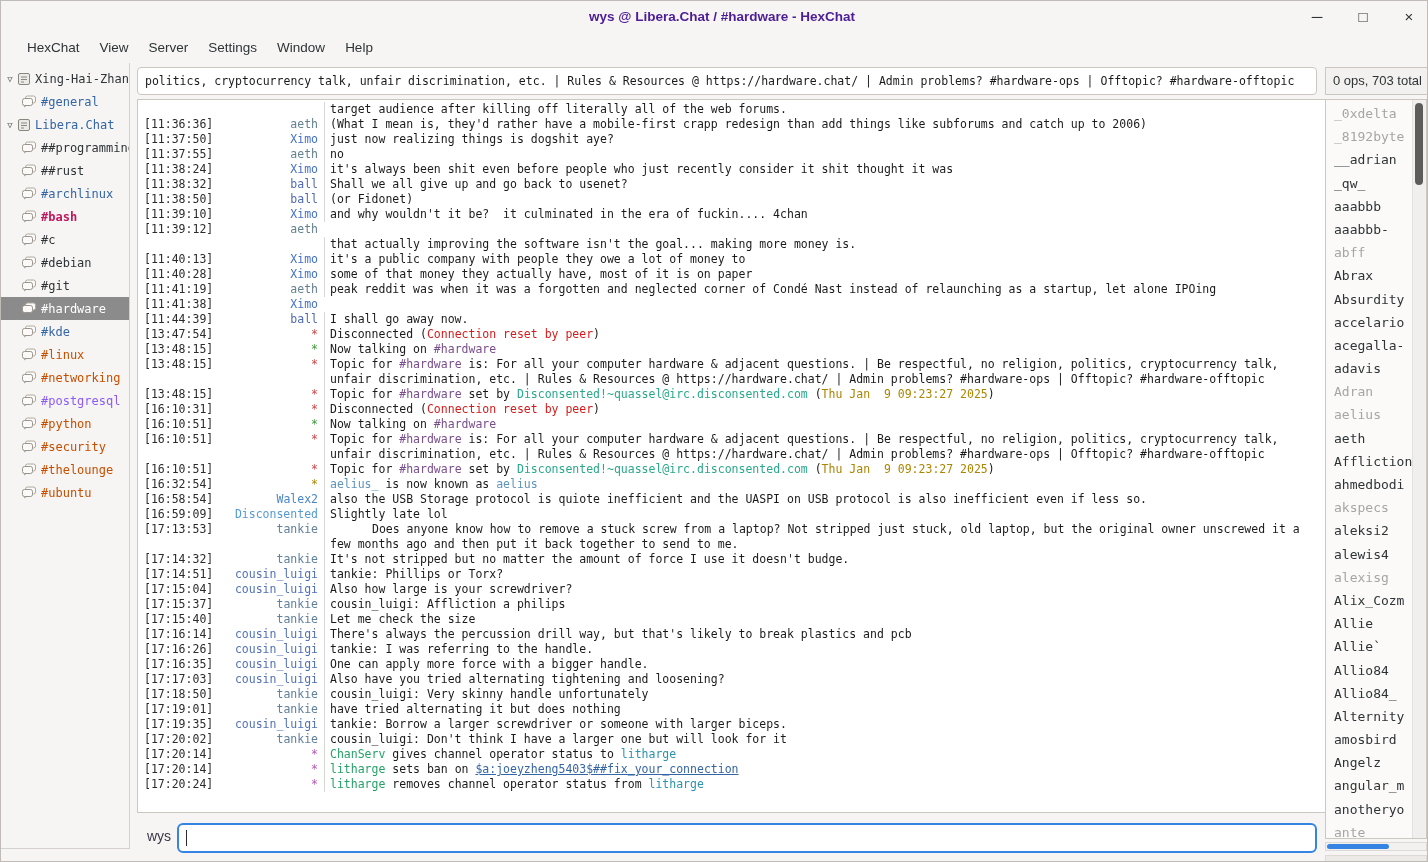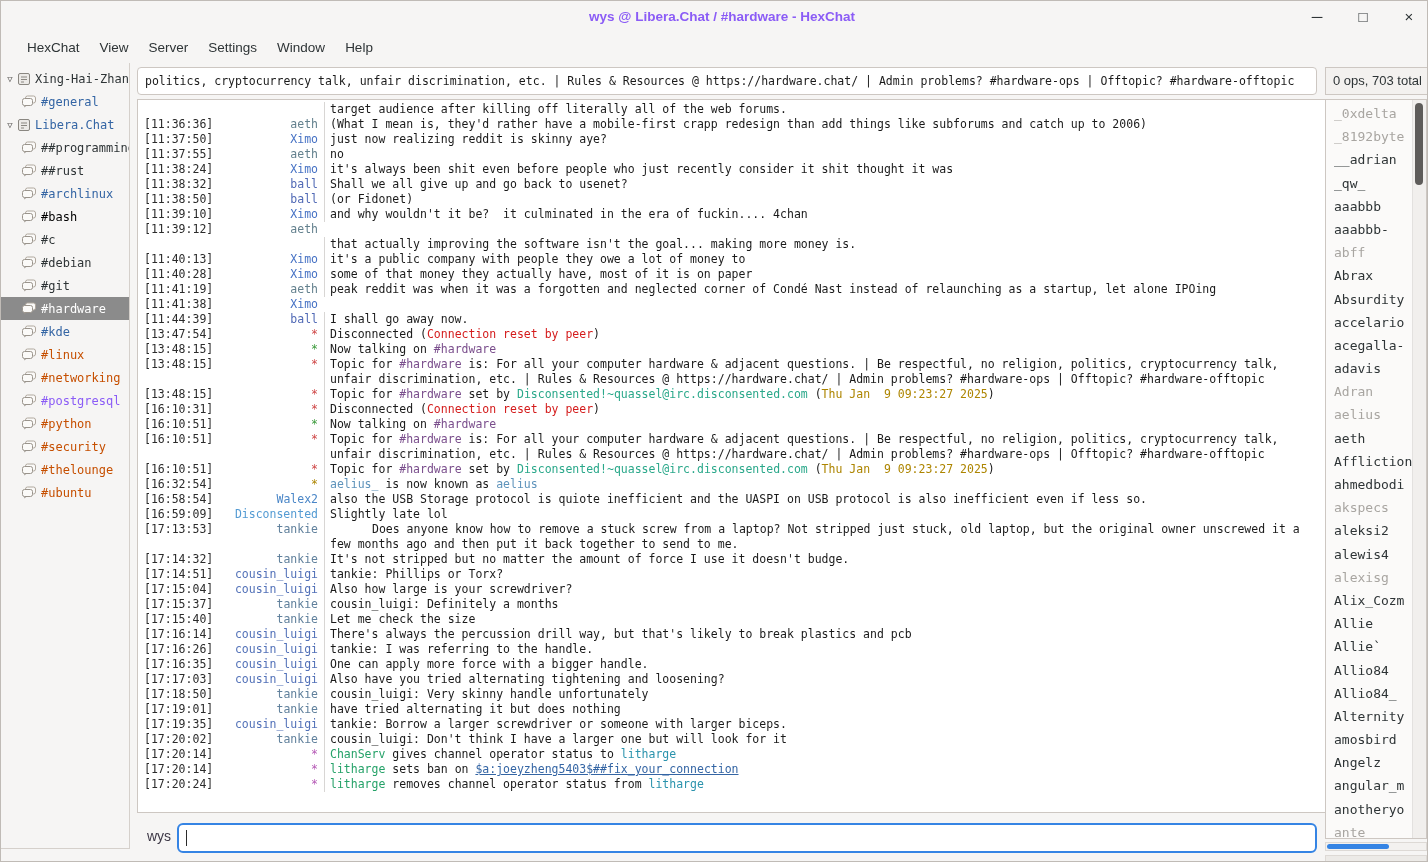--- a/index.html
+++ b/index.html
@@ -3,21 +3,21 @@
 <meta charset="utf-8">
 <style>
   html,body{margin:0;padding:0;background:#e8e6e3;}
   .window{position:relative;width:1428px;height:862px;background:#f6f5f4;
           font-family:"Liberation Sans",sans-serif;overflow:hidden;
           border:1px solid #c0bbb6;box-sizing:border-box;}
   
   .titlebar{position:absolute;left:0;top:0;width:100%;height:31px;background:#f6f5f4;
             border-bottom:1px solid #dad6d2;}
   .title{position:absolute;left:16px;right:0;top:0;height:31px;line-height:31px;text-align:center;
-         font-weight:bold;font-size:13.5px;color:#8b5cf6;}
+         font-weight:bold;font-size:13.5px;color:#4c1d95;}
   .winctrl{position:absolute;right:6px;top:0;height:31px;display:flex;align-items:center;gap:22px;}
   .wbtn{width:24px;height:24px;line-height:24px;text-align:center;font-size:15px;color:#2e3436;cursor:default;}
   
   .menubar{position:absolute;left:0;top:31px;width:100%;height:31px;display:flex;align-items:center;
            padding-left:16px;box-sizing:border-box;background:#f6f5f4;}
   .menu-item{font-size:13.5px;color:#2e3436;padding:4px 10px;}
   
   .sidebar{position:absolute;left:0;top:62px;width:129px;height:786px;background:#f6f5f4;
            border-right:1px solid #d5d0cb;border-bottom:1px solid #d5d0cb;box-sizing:border-box;
            overflow:hidden;padding-top:4px;}
@@ -121,21 +121,21 @@
           </svg></span><span class="slabel" style="color: rgb(46, 52, 54);">##rust</span></div>
       <div class="srow"><span class="spad2"></span><span class="sicon"><svg width="16" height="13" viewBox="0 0 16 13">
             <rect x="4.5" y="1" width="10" height="7" rx="2" fill="#fbfaf8" stroke="#b0a89e"></rect>
             <rect x="1.5" y="3.5" width="10" height="7" rx="2" fill="#fbfaf8" stroke="#9a948c"></rect>
             <path d="M3.5 10.5 L3 12.5 L6 10.5 Z" fill="#9a948c"></path>
           </svg></span><span class="slabel" style="color: rgb(52, 101, 164);">#archlinux</span></div>
       <div class="srow"><span class="spad2"></span><span class="sicon"><svg width="16" height="13" viewBox="0 0 16 13">
             <rect x="4.5" y="1" width="10" height="7" rx="2" fill="#fbfaf8" stroke="#b0a89e"></rect>
             <rect x="1.5" y="3.5" width="10" height="7" rx="2" fill="#fbfaf8" stroke="#9a948c"></rect>
             <path d="M3.5 10.5 L3 12.5 L6 10.5 Z" fill="#9a948c"></path>
-          </svg></span><span class="slabel" style="color: #000000;">#bash</span></div>
+          </svg></span><span class="slabel" style="color: #be185d; font-weight: bold;">#bash</span></div>
       <div class="srow"><span class="spad2"></span><span class="sicon"><svg width="16" height="13" viewBox="0 0 16 13">
             <rect x="4.5" y="1" width="10" height="7" rx="2" fill="#fbfaf8" stroke="#b0a89e"></rect>
             <rect x="1.5" y="3.5" width="10" height="7" rx="2" fill="#fbfaf8" stroke="#9a948c"></rect>
             <path d="M3.5 10.5 L3 12.5 L6 10.5 Z" fill="#9a948c"></path>
           </svg></span><span class="slabel" style="color: rgb(46, 52, 54);">#c</span></div>
       <div class="srow"><span class="spad2"></span><span class="sicon"><svg width="16" height="13" viewBox="0 0 16 13">
             <rect x="4.5" y="1" width="10" height="7" rx="2" fill="#fbfaf8" stroke="#b0a89e"></rect>
             <rect x="1.5" y="3.5" width="10" height="7" rx="2" fill="#fbfaf8" stroke="#9a948c"></rect>
             <path d="M3.5 10.5 L3 12.5 L6 10.5 Z" fill="#9a948c"></path>
           </svg></span><span class="slabel" style="color: rgb(46, 52, 54);">#debian</span></div>
@@ -190,21 +190,21 @@
             <path d="M3.5 10.5 L3 12.5 L6 10.5 Z" fill="#9a948c"></path>
           </svg></span><span class="slabel" style="color: rgb(198, 79, 0);">#ubuntu</span></div>
     </div>
 
   <div class="topicbar">politics, cryptocurrency talk, unfair discrimination, etc. | Rules &amp; Resources @ https://hardware.chat/ | Admin problems? #hardware-ops | Offtopic? #hardware-offtopic</div>
 
   <div class="chatbox">
     <div class="chatlines">
         <div class="crow"><span class="ctime"></span><span class="cnick"></span><span class="cmsg"><span style="color: rgb(26, 26, 26);">target audience after killing off literally all of the web forums.</span></span></div>
         <div class="crow"><span class="ctime">[11:36:36]</span><span class="cnick" style="color: rgb(100, 129, 142);">aeth</span><span class="cmsg"><span style="color: rgb(26, 26, 26);">(What I mean is, they'd rather have a mobile-first crapp redesign than add things like subforums and catch up to 2006)</span></span></div>
-        <div class="crow"><span class="ctime">[11:37:50]</span><span class="cnick" style="color: rgb(69, 113, 196);">Ximo</span><span class="cmsg"><span style="color: rgb(26, 26, 26);">just now realizing reddit is skinny aye?</span></span></div>
+        <div class="crow"><span class="ctime">[11:37:50]</span><span class="cnick" style="color: rgb(69, 113, 196);">Ximo</span><span class="cmsg"><span style="color: rgb(26, 26, 26);">just now realizing things is dogshit aye?</span></span></div>
         <div class="crow"><span class="ctime">[11:37:55]</span><span class="cnick" style="color: rgb(100, 129, 142);">aeth</span><span class="cmsg"><span style="color: rgb(26, 26, 26);">no</span></span></div>
         <div class="crow"><span class="ctime">[11:38:24]</span><span class="cnick" style="color: rgb(69, 113, 196);">Ximo</span><span class="cmsg"><span style="color: rgb(26, 26, 26);">it's always been shit even before people who just recently consider it shit thought it was</span></span></div>
         <div class="crow"><span class="ctime">[11:38:32]</span><span class="cnick" style="color: rgb(80, 105, 181);">ball</span><span class="cmsg"><span style="color: rgb(26, 26, 26);">Shall we all give up and go back to usenet?</span></span></div>
         <div class="crow"><span class="ctime">[11:38:50]</span><span class="cnick" style="color: rgb(80, 105, 181);">ball</span><span class="cmsg"><span style="color: rgb(26, 26, 26);">(or Fidonet)</span></span></div>
         <div class="crow"><span class="ctime">[11:39:10]</span><span class="cnick" style="color: rgb(69, 113, 196);">Ximo</span><span class="cmsg"><span style="color: rgb(26, 26, 26);">and why wouldn't it be?  it culminated in the era of fuckin.... 4chan</span></span></div>
         <div class="crow"><span class="ctime">[11:39:12]</span><span class="cnick" style="color: rgb(100, 129, 142);">aeth</span></div>
         <div class="crow"><span class="ctime"></span><span class="cnick"></span><span class="cmsg"><span style="color: rgb(26, 26, 26);">that actually improving the software isn't the goal... making more money is.</span></span></div>
         <div class="crow"><span class="ctime">[11:40:13]</span><span class="cnick" style="color: rgb(69, 113, 196);">Ximo</span><span class="cmsg"><span style="color: rgb(26, 26, 26);">it's a public company with people they owe a lot of money to</span></span></div>
         <div class="crow"><span class="ctime">[11:40:28]</span><span class="cnick" style="color: rgb(69, 113, 196);">Ximo</span><span class="cmsg"><span style="color: rgb(26, 26, 26);">some of that money they actually have, most of it is on paper</span></span></div>
         <div class="crow"><span class="ctime">[11:41:19]</span><span class="cnick" style="color: rgb(100, 129, 142);">aeth</span><span class="cmsg"><span style="color: rgb(26, 26, 26);">peak reddit was when it was a forgotten and neglected corner of Condé Nast instead of relaunching as a startup, let alone IPOing</span></span></div>
@@ -221,21 +221,21 @@
         <div class="crow"><span class="ctime"></span><span class="cnick"></span><span class="cmsg"><span style="color: rgb(26, 26, 26);">unfair discrimination, etc. | Rules &amp; Resources @ https://hardware.chat/ | Admin problems? #hardware-ops | Offtopic? #hardware-offtopic</span></span></div>
         <div class="crow"><span class="ctime">[16:10:51]</span><span class="cnick" style="color: rgb(207, 69, 69);">*</span><span class="cmsg"><span style="color: rgb(26, 26, 26);">Topic for </span><span style="color: rgb(122, 78, 140);">#hardware</span><span style="color: rgb(26, 26, 26);"> set by </span><span style="color: rgb(42, 168, 138);">Disconsented!~quassel@irc.disconsented.com</span><span style="color: rgb(26, 26, 26);"> (</span><span style="color: rgb(173, 133, 0);">Thu Jan  9 09:23:27 2025</span><span style="color: rgb(26, 26, 26);">)</span></span></div>
         <div class="crow"><span class="ctime">[16:32:54]</span><span class="cnick" style="color: rgb(173, 133, 0);">*</span><span class="cmsg"><span style="color: rgb(94, 147, 187);">aelius_</span><span style="color: rgb(26, 26, 26);"> is now known as </span><span style="color: rgb(94, 147, 187);">aelius</span></span></div>
         <div class="crow"><span class="ctime">[16:58:54]</span><span class="cnick" style="color: rgb(74, 134, 199);">Walex2</span><span class="cmsg"><span style="color: rgb(26, 26, 26);">also the USB Storage protocol is quiote inefficient and the UASPI on USB protocol is also inefficient even if less so.</span></span></div>
         <div class="crow"><span class="ctime">[16:59:09]</span><span class="cnick" style="color: rgb(84, 155, 211);">Disconsented</span><span class="cmsg"><span style="color: rgb(26, 26, 26);">Slightly late lol</span></span></div>
         <div class="crow"><span class="ctime">[17:13:53]</span><span class="cnick" style="color: rgb(96, 128, 156);">tankie</span><span class="cmsg"><span style="color: rgb(26, 26, 26); padding-left: 42px;">Does anyone know how to remove a stuck screw from a laptop? Not stripped just stuck, old laptop, but the original owner unscrewed it a</span></span></div>
         <div class="crow"><span class="ctime"></span><span class="cnick"></span><span class="cmsg"><span style="color: rgb(26, 26, 26); text-align: right;">few months ago and then put it back together to send to me.</span></span></div>
         <div class="crow"><span class="ctime">[17:14:32]</span><span class="cnick" style="color: rgb(96, 128, 156);">tankie</span><span class="cmsg"><span style="color: rgb(26, 26, 26);">It's not stripped but no matter the amount of force I use it doesn't budge.</span></span></div>
         <div class="crow"><span class="ctime">[17:14:51]</span><span class="cnick" style="color: rgb(82, 113, 184);">cousin_luigi</span><span class="cmsg"><span style="color: rgb(26, 26, 26);">tankie: Phillips or Torx?</span></span></div>
         <div class="crow"><span class="ctime">[17:15:04]</span><span class="cnick" style="color: rgb(82, 113, 184);">cousin_luigi</span><span class="cmsg"><span style="color: rgb(26, 26, 26);">Also how large is your screwdriver?</span></span></div>
-        <div class="crow"><span class="ctime">[17:15:37]</span><span class="cnick" style="color: rgb(96, 128, 156);">tankie</span><span class="cmsg"><span style="color: rgb(26, 26, 26);">cousin_luigi: Definitely a months</span></span></div>
+        <div class="crow"><span class="ctime">[17:15:37]</span><span class="cnick" style="color: rgb(96, 128, 156);">tankie</span><span class="cmsg"><span style="color: rgb(26, 26, 26);">cousin_luigi: Affliction a philips</span></span></div>
         <div class="crow"><span class="ctime">[17:15:40]</span><span class="cnick" style="color: rgb(96, 128, 156);">tankie</span><span class="cmsg"><span style="color: rgb(26, 26, 26);">Let me check the size</span></span></div>
         <div class="crow"><span class="ctime">[17:16:14]</span><span class="cnick" style="color: rgb(82, 113, 184);">cousin_luigi</span><span class="cmsg"><span style="color: rgb(26, 26, 26);">There's always the percussion drill way, but that's likely to break plastics and pcb</span></span></div>
         <div class="crow"><span class="ctime">[17:16:26]</span><span class="cnick" style="color: rgb(82, 113, 184);">cousin_luigi</span><span class="cmsg"><span style="color: rgb(26, 26, 26);">tankie: I was referring to the handle.</span></span></div>
         <div class="crow"><span class="ctime">[17:16:35]</span><span class="cnick" style="color: rgb(82, 113, 184);">cousin_luigi</span><span class="cmsg"><span style="color: rgb(26, 26, 26);">One can apply more force with a bigger handle.</span></span></div>
         <div class="crow"><span class="ctime">[17:17:03]</span><span class="cnick" style="color: rgb(82, 113, 184);">cousin_luigi</span><span class="cmsg"><span style="color: rgb(26, 26, 26);">Also have you tried alternating tightening and loosening?</span></span></div>
         <div class="crow"><span class="ctime">[17:18:50]</span><span class="cnick" style="color: rgb(96, 128, 156);">tankie</span><span class="cmsg"><span style="color: rgb(26, 26, 26);">cousin_luigi: Very skinny handle unfortunately</span></span></div>
         <div class="crow"><span class="ctime">[17:19:01]</span><span class="cnick" style="color: rgb(96, 128, 156);">tankie</span><span class="cmsg"><span style="color: rgb(26, 26, 26);">have tried alternating it but does nothing</span></span></div>
         <div class="crow"><span class="ctime">[17:19:35]</span><span class="cnick" style="color: rgb(82, 113, 184);">cousin_luigi</span><span class="cmsg"><span style="color: rgb(26, 26, 26);">tankie: Borrow a larger screwdriver or someone with larger biceps.</span></span></div>
         <div class="crow"><span class="ctime">[17:20:02]</span><span class="cnick" style="color: rgb(96, 128, 156);">tankie</span><span class="cmsg"><span style="color: rgb(26, 26, 26);">cousin_luigi: Don't think I have a larger one but will look for it</span></span></div>
         <div class="crow"><span class="ctime">[17:20:14]</span><span class="cnick" style="color: rgb(181, 88, 181);">*</span><span class="cmsg"><span style="color: rgb(38, 162, 105);">ChanServ</span><span style="color: rgb(26, 26, 26);"> gives channel operator status to </span><span style="color: rgb(43, 147, 173);">litharge</span></span></div>

